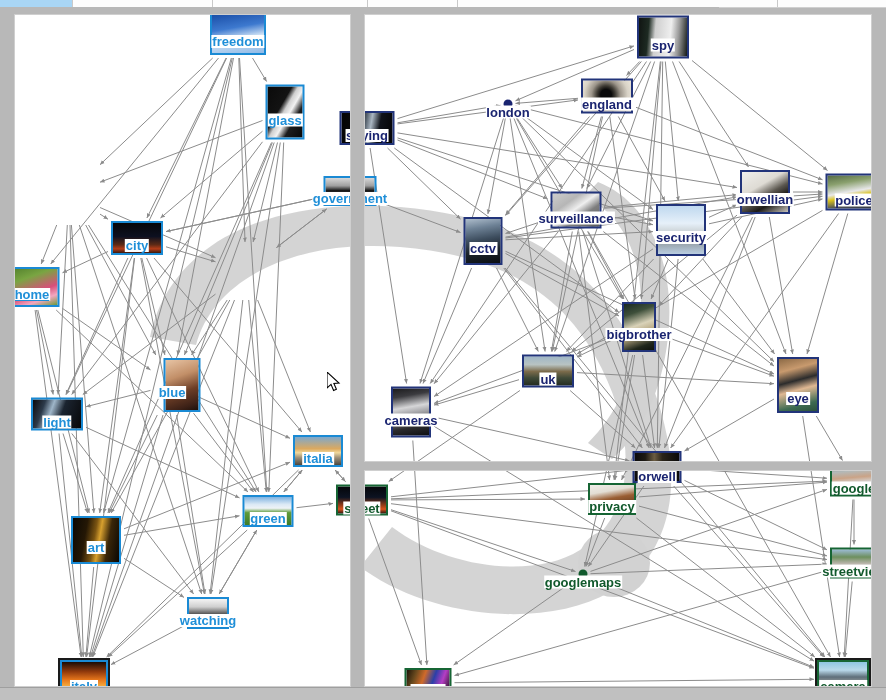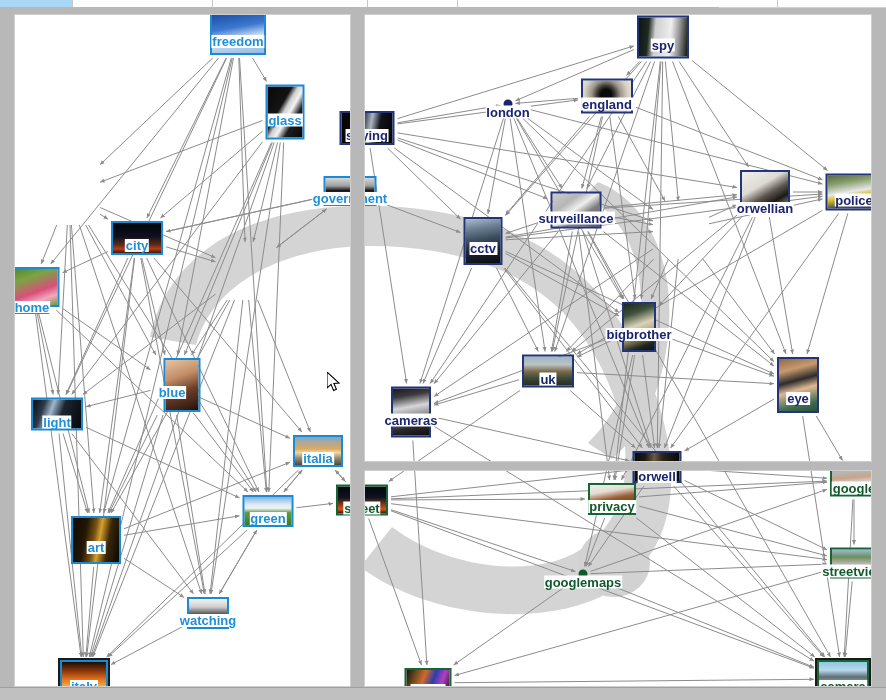--- a/index.html
+++ b/index.html
@@ -298,21 +298,21 @@
             <div class="node t-blue" style="left: 285px; top: 105px;">
               <div class="thumb" style="width: 39px; height: 55px; background-image: linear-gradient(120deg, rgb(10, 10, 10) 0%, rgb(19, 19, 19) 38%, rgb(207, 207, 207) 48%, rgb(242, 242, 242) 58%, rgb(29, 29, 29) 72%, rgb(7, 7, 7) 100%);"></div>
               <div class="label" style="top: 28.5px;">glass</div>
             </div>
             <div class="node t-blue" style="left: 137px; top: 231px;">
               <div class="thumb" style="width: 52px; height: 34px; background-image: linear-gradient(rgb(6, 6, 8) 0%, rgb(13, 16, 32) 45%, rgb(92, 42, 22) 72%, rgb(181, 61, 24) 86%, rgb(58, 26, 16) 100%), radial-gradient(circle at 52% 36%, rgb(255, 255, 255) 7%, transparent 12%);"></div>
               <div class="label" style="top: 18px;">city</div>
             </div>
             <div class="node t-blue" style="left: 32px; top: 280px;">
               <div class="thumb" style="width: 55px; height: 40px; background-image: linear-gradient(160deg, rgb(79, 125, 43) 0%, rgb(121, 165, 66) 30%, rgb(216, 79, 122) 62%, rgb(242, 167, 191) 80%, rgb(109, 155, 60) 100%);"></div>
-              <div class="label" style="top: 34px; text-decoration: underline;">home</div>
+              <div class="label" style="top: 21px; text-decoration: underline;">home</div>
             </div>
             <div class="node t-blue" style="left: 172px; top: 378px; padding-left: 20px;">
               <div class="thumb" style="width: 37px; height: 54px; background-image: linear-gradient(160deg, rgb(231, 196, 165) 0%, rgb(194, 143, 104) 34%, rgb(109, 62, 38) 62%, rgb(59, 32, 22) 88%, rgb(29, 16, 10) 100%);"></div>
               <div class="label" style="top: 28px;">blue</div>
             </div>
             <div class="node t-blue" style="left: 57px; top: 407px;">
               <div class="thumb" style="width: 52px; height: 33px; background-image: linear-gradient(110deg, rgb(10, 10, 12) 0%, rgb(44, 58, 74) 22%, rgb(159, 182, 201) 38%, rgb(27, 36, 48) 58%, rgb(7, 7, 8) 100%);"></div>
               <div class="label" style="top: 17.5px;">light</div>
             </div>
             <div class="node t-blue" style="left: 318px; top: 444px;">
@@ -577,29 +577,33 @@
             <div class="node t-navy" style="left: 367px; top: 121px;">
               <div class="thumb" style="width: 55px; height: 34px; background-image: linear-gradient(100deg, rgb(3, 3, 3) 0%, rgb(10, 10, 12) 32%, rgb(86, 97, 108) 46%, rgb(170, 182, 194) 56%, rgb(16, 19, 26) 72%, rgb(3, 3, 3) 100%);"></div>
               <div class="label" style="top: 18px;">spying</div>
             </div>
             <div class="node t-blue" style="left: 350px; top: 184px;">
               <div class="thumb" style="width: 53px; height: 30px; background-image: linear-gradient(rgb(216, 216, 216) 0%, rgb(159, 159, 159) 30%, rgb(26, 26, 26) 48%, rgb(52, 52, 52) 64%, rgb(12, 12, 12) 100%);"></div>
               <div class="label" style="top: 16px;">government</div>
             </div>
             <div class="node t-navy" style="left: 765px; top: 185px;">
               <div class="thumb" style="width: 50px; height: 44px; background-image: linear-gradient(150deg, rgb(240, 239, 236) 0%, rgb(222, 219, 212) 36%, rgb(90, 86, 78) 56%, rgb(28, 26, 23) 72%, rgb(201, 197, 188) 100%);"></div>
-              <div class="label" style="top: 23px; margin-top: 9px;">orwellian</div>
+              <div class="label" style="top: 23px;">orwellian</div>
             </div>
             <div class="node t-navy" style="left: 854px; top: 185px;">
               <div class="thumb" style="width: 57px; height: 37px; background-image: linear-gradient(170deg, rgb(85, 107, 68) 0%, rgb(138, 160, 110) 24%, rgb(232, 232, 234) 48%, rgb(217, 194, 31) 60%, rgb(74, 79, 85) 80%, rgb(45, 50, 56) 100%);"></div>
               <div class="label" style="top: 19.5px;">police</div>
             </div>
             <div class="node t-navy" style="left: 576px; top: 203px;">
               <div class="thumb" style="width: 51px; height: 37px; background-image: linear-gradient(145deg, rgb(205, 205, 205) 0%, rgb(182, 182, 182) 30%, rgb(239, 239, 239) 48%, rgb(126, 126, 126) 66%, rgb(91, 91, 91) 100%);"></div>
               <div class="label" style="top: 19.5px;">surveillance</div>
+            </div>
+            <div class="node t-navy" style="left: 681px; top: 223px;">
+              <div class="thumb" style="width: 50px; height: 52px; background-image: linear-gradient(rgb(191, 216, 239) 0%, rgb(230, 240, 249) 36%, rgb(207, 214, 218) 52%, rgb(142, 149, 152) 70%, rgb(185, 205, 224) 100%);"></div>
+              <div class="label" style="top: 27px;">security</div>
             </div>
             <div class="node t-navy" style="left: 483px; top: 234px;">
               <div class="thumb" style="width: 39px; height: 48px; background-image: linear-gradient(170deg, rgb(174, 189, 204) 0%, rgb(110, 130, 150) 22%, rgb(61, 77, 94) 46%, rgb(27, 35, 44) 70%, rgb(11, 14, 18) 100%);"></div>
               <div class="label" style="top: 25px;">cctv</div>
             </div>
             <div class="node t-navy" style="left: 639px; top: 320px;">
               <div class="thumb" style="width: 34px; height: 50px; background-image: linear-gradient(160deg, rgb(27, 42, 34) 0%, rgb(62, 79, 58) 22%, rgb(217, 210, 184) 46%, rgb(183, 168, 130) 62%, rgb(32, 39, 28) 86%, rgb(13, 17, 12) 100%);"></div>
               <div class="label" style="top: 26px;">bigbrother</div>
             </div>
             <div class="node t-navy" style="left: 548px; top: 364px;">

